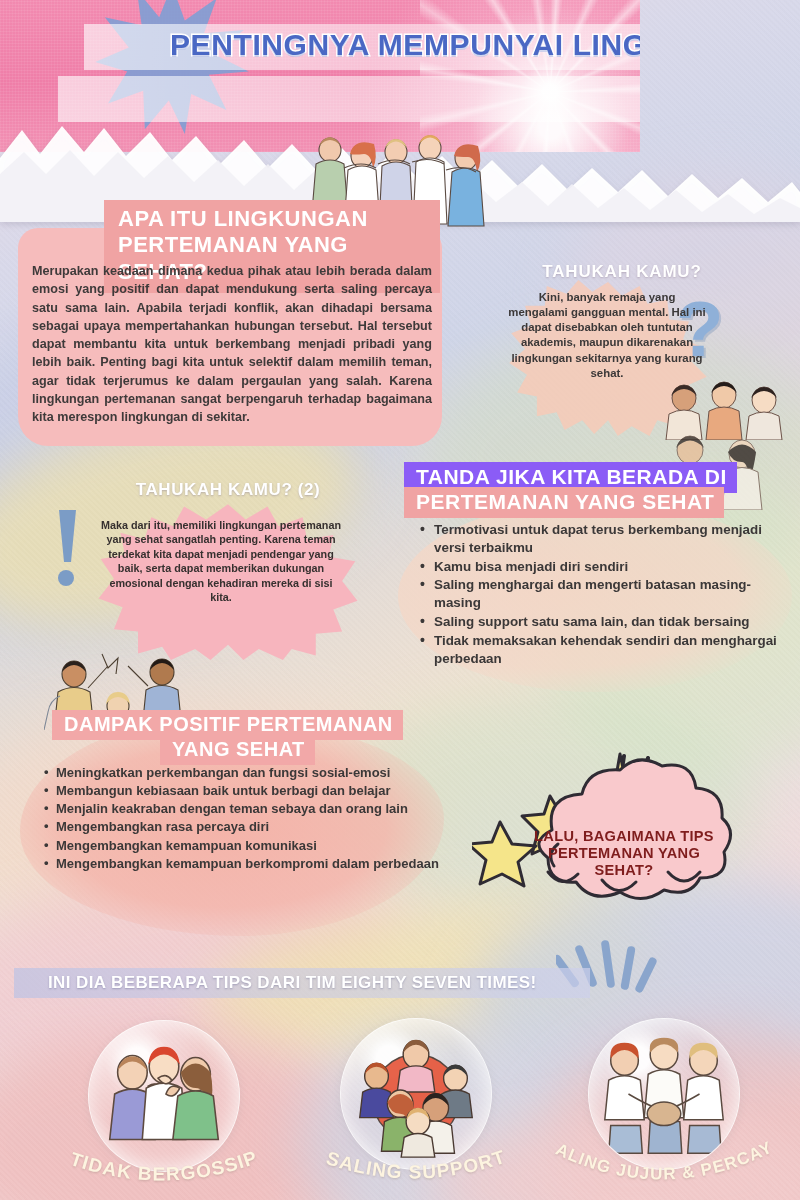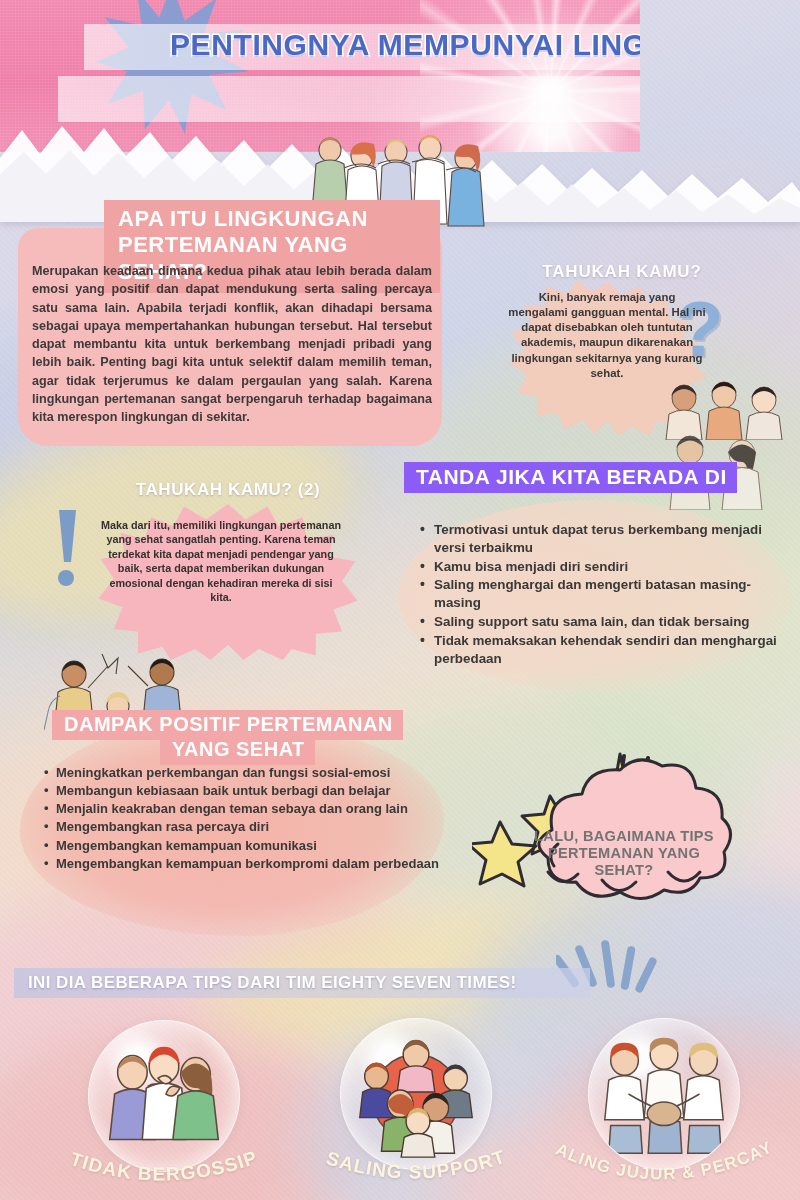--- a/index.html
+++ b/index.html
@@ -211,34 +211,35 @@
   }
   .dampak-list li { position:relative; padding-left:14px; margin-bottom:1px; }
   .dampak-list li::before {
     content:"\2022"; position:absolute; left:2px; top:-1px; font-size:13px; color:#3b3838;
   }
 
   
   .cloud-wrap { position:absolute; left:472px; top:752px; width:310px; height:200px; }
   .cloud-text {
     position:absolute; left:40px; top:76px; width:224px; text-align:center;
-    color:#737373; font-weight:800; font-size:14.6px; line-height:1.18;
+    color:#7f1d1d; font-weight:800; font-size:14.6px; line-height:1.18;
     letter-spacing:.3px;
   }
 
   
   .tips-banner {
     position:absolute; left:14px; top:968px; width:576px; height:30px;
     background: linear-gradient(90deg, rgba(190,195,228,.72) 0%, rgba(198,202,232,.6) 50%, rgba(205,208,235,.7) 100%);
     display:flex; align-items:center;
   }
   .tips-banner span {
     color:#ffffff; font-weight:800; font-size:17px; letter-spacing:.4px;
     padding-left:14px;
     text-shadow: 0 1px 2px rgba(110,110,150,.5);
+    margin-left: 20px;
   }
   .blue-rays { position:absolute; left:556px; top:934px; width:110px; height:80px; }
 
   
   .tip { position:absolute; width:240px; height:180px; }
   .tip.t1 { left:44px;  top:1020px; }
   .tip.t2 { left:296px; top:1018px; }
   .tip.t3 { left:544px; top:1018px; }
   .bubble {
     position:absolute; left:50%; top:0; transform:translateX(-50%);
@@ -379,20 +380,21 @@
     <g stroke="#6e564c" stroke-width="1" fill="none" opacity="0.75">
       <ellipse cx="60" cy="20" rx="13" ry="14" fill="#e9bd96"></ellipse>
       <path d="M46 18 q14 -15 28 0 q-4 -12 -14 -12 q-10 0 -14 12z" fill="#2b211d" stroke="none"></path>
       <path d="M44 38 q16 -9 32 0 l4 42 -40 0z" fill="#f4ece0"></path>
       <ellipse cx="112" cy="24" rx="13" ry="14" fill="#f3d6bb"></ellipse>
       <path d="M98 22 q14 -15 28 0 q-2 16 -6 26 q-3 -16 -8 -16 q-10 0 -14 -10z" fill="#241b18" stroke="none"></path>
       <path d="M96 42 q16 -9 32 0 l4 38 -40 0z" fill="#f6f0e8"></path>
     </g>
   </svg>
   <div class="tanda-h1">TANDA JIKA KITA BERADA DI</div>
+  <div class="tanda-h2">PERTEMANAN YANG SEHAT</div>
   <ul class="tanda-list">
     <li>Termotivasi untuk dapat terus berkembang menjadi versi terbaikmu</li>
     <li>Kamu bisa menjadi diri sendiri</li>
     <li>Saling menghargai dan mengerti batasan masing-masing</li>
     <li>Saling support satu sama lain, dan tidak bersaing</li>
     <li>Tidak memaksakan kehendak sendiri dan menghargai perbedaan</li>
   </ul>
 
   <svg style="position:absolute;left:44px;top:650px;width:160px;height:80px;" viewBox="0 0 160 80">
     <g stroke="#4d4032" stroke-width="1.1" fill="none">

